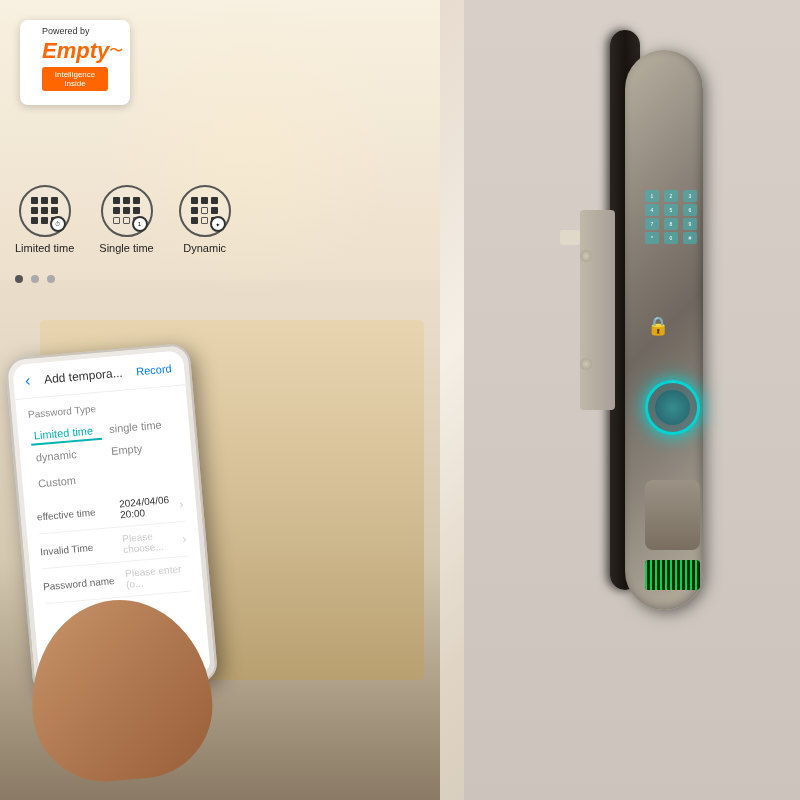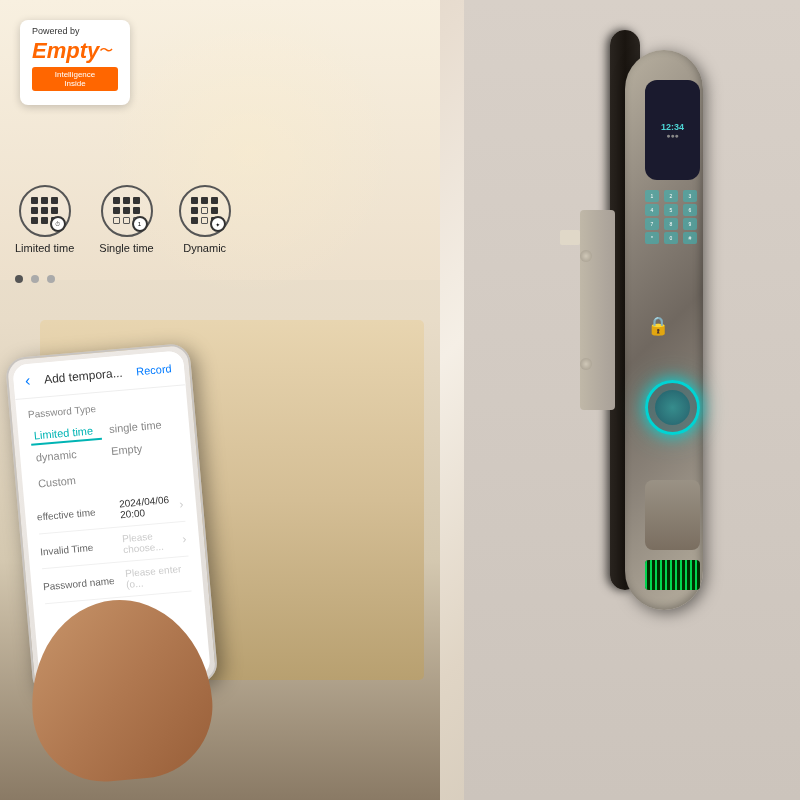--- a/index.html
+++ b/index.html
@@ -197,21 +197,21 @@
     }
 
     
     .tuya-badge {
       position: absolute;
       top: 20px; left: 20px;
       width: 110px;
       height: 85px;
       background: white;
       border-radius: 8px;
-      padding: 6px 12px;
+      padding: 6px 22px;
       z-index: 20;
       box-shadow: 0 2px 8px rgba(0,0,0,0.2);
     }
 
     .tuya-powered {
       font-size: 9px;
       color: #333;
       margin-bottom: 2px;
     }
 
@@ -533,24 +533,20 @@
 
 <div class="dots-pagination">
   <div class="page-dot"></div>
   <div class="page-dot" style="background:#aaa;"></div>
   <div class="page-dot" style="background:#aaa;"></div>
 </div>
 
 <div class="smart-lock">
   <div class="lock-handle"></div>
   <div class="lock-body">
-    <div class="lock-screen">
-      <div class="lock-time">12:34</div>
-      <div style="color:#888;font-size:7px;">●●●</div>
-    </div>
     <div class="lock-keypad">
       <div class="key-btn">1</div>
       <div class="key-btn">2</div>
       <div class="key-btn">3</div>
       <div class="key-btn">4</div>
       <div class="key-btn">5</div>
       <div class="key-btn">6</div>
       <div class="key-btn">7</div>
       <div class="key-btn">8</div>
       <div class="key-btn">9</div>

